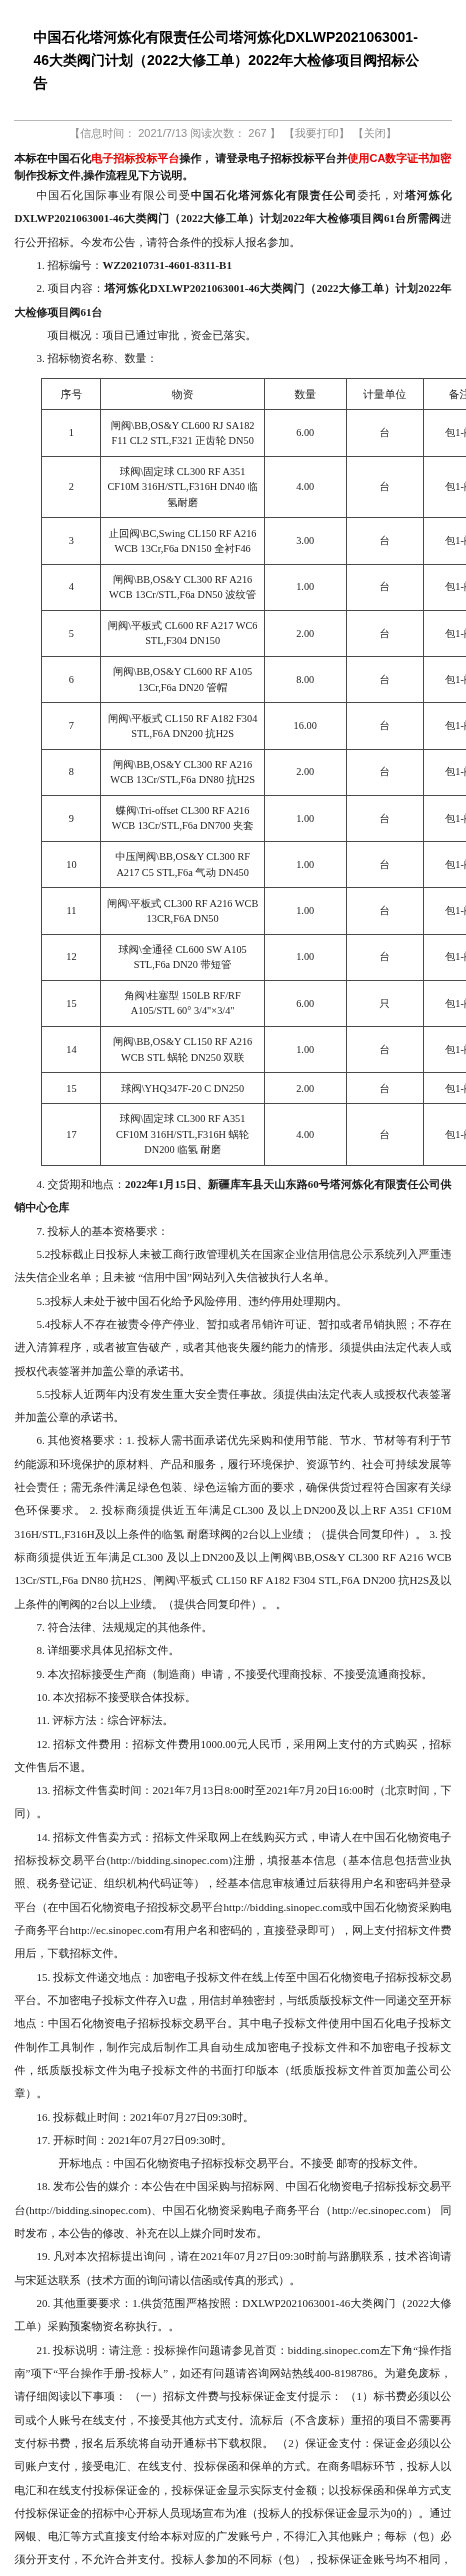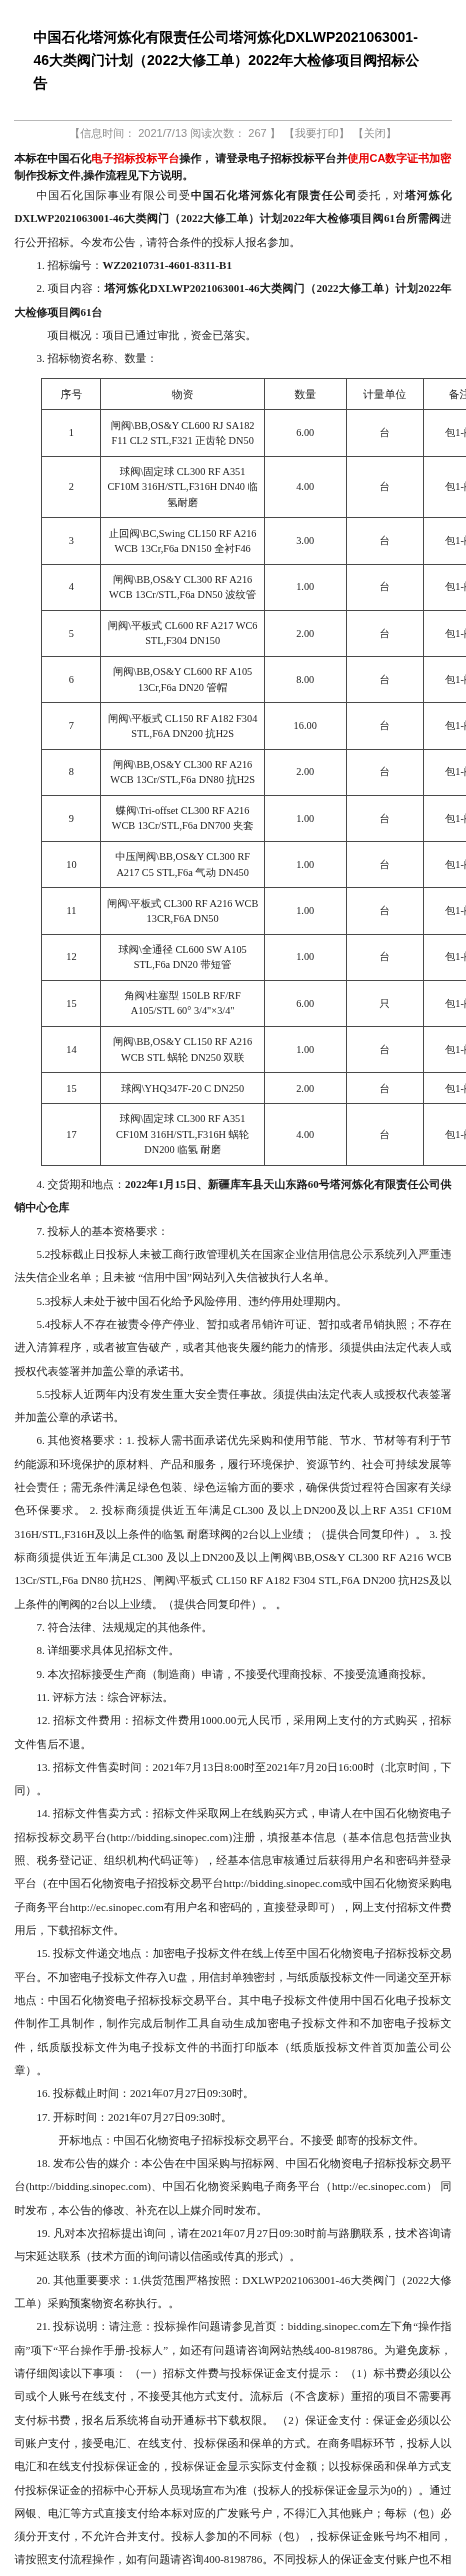--- a/index.html
+++ b/index.html
@@ -181,20 +181,21 @@
       <p class="para" style="text-indent: 2em;"><span>4. 交货期和地点：</span><span class="bold">2022年1月15日、新疆库车县天山东路60号塔河炼化有限责任公司供销中心仓库</span></p>
       <p class="para" style="text-indent: 2em;"><span>7. 投标人的基本资格要求：</span></p>
       <p class="para" style="text-indent: 2em;"><span>5.2投标截止日投标人未被工商行政管理机关在国家企业信用信息公示系统列入严重违法失信企业名单；且未被 “信用中国”网站列入失信被执行人名单。</span></p>
       <p class="para" style="text-indent: 2em;"><span>5.3投标人未处于被中国石化给予风险停用、违约停用处理期内。</span></p>
       <p class="para" style="text-indent: 2em;"><span>5.4投标人不存在被责令停产停业、暂扣或者吊销许可证、暂扣或者吊销执照；不存在进入清算程序，或者被宣告破产，或者其他丧失履约能力的情形。须提供由法定代表人或授权代表签署并加盖公章的承诺书。</span></p>
       <p class="para" style="text-indent: 2em;"><span>5.5投标人近两年内没有发生重大安全责任事故。须提供由法定代表人或授权代表签署并加盖公章的承诺书。</span></p>
       <p class="para" style="text-indent: 2em;"><span>6. 其他资格要求：1. 投标人需书面承诺优先采购和使用节能、节水、节材等有利于节约能源和环境保护的原材料、产品和服务，履行环境保护、资源节约、社会可持续发展等社会责任；需无条件满足绿色包装、绿色运输方面的要求，确保供货过程符合国家有关绿色环保要求。 2. 投标商须提供近五年满足CL300 及以上DN200及以上RF A351 CF10M 316H/STL,F316H及以上条件的临氢 耐磨球阀的2台以上业绩；（提供合同复印件）。  3. 投标商须提供近五年满足CL300 及以上DN200及以上闸阀\BB,OS&amp;Y CL300 RF A216 WCB 13Cr/STL,F6a DN80 抗H2S、闸阀\平板式 CL150 RF A182 F304 STL,F6A DN200 抗H2S及以上条件的闸阀的2台以上业绩。（提供合同复印件）。 。</span></p>
       <p class="para" style="text-indent: 2em;"><span>7. 符合法律、法规规定的其他条件。</span></p>
       <p class="para" style="text-indent: 2em;"><span>8. 详细要求具体见招标文件。</span></p>
       <p class="para" style="text-indent: 2em;"><span>9. 本次招标接受生产商（制造商）申请，不接受代理商投标、不接受流通商投标。</span></p>
+      <p class="para" style="text-indent: 2em;"><span>10. 本次招标不接受联合体投标。</span></p>
       <p class="para" style="text-indent: 2em;"><span>11. 评标方法：综合评标法。</span></p>
       <p class="para" style="text-indent: 2em;"><span>12. 招标文件费用：招标文件费用1000.00元人民币，采用网上支付的方式购买，招标文件售后不退。</span></p>
       <p class="para" style="text-indent: 2em;"><span>13. 招标文件售卖时间：2021年7月13日8:00时至2021年7月20日16:00时（北京时间，下同）。</span></p>
       <p class="para" style="text-indent: 2em;"><span>14. 招标文件售卖方式：招标文件采取网上在线购买方式，申请人在中国石化物资电子招标投标交易平台(http://bidding.sinopec.com)注册，填报基本信息（基本信息包括营业执照、税务登记证、组织机构代码证等），经基本信息审核通过后获得用户名和密码并登录平台（在中国石化物资电子招投标交易平台http://bidding.sinopec.com或中国石化物资采购电子商务平台http://ec.sinopec.com有用户名和密码的，直接登录即可），网上支付招标文件费用后，下载招标文件。</span></p>
       <p class="para" style="text-indent: 2em;"><span>15. 投标文件递交地点：加密电子投标文件在线上传至中国石化物资电子招标投标交易平台。不加密电子投标文件存入U盘，用信封单独密封，与纸质版投标文件一同递交至开标地点：中国石化物资电子招标投标交易平台。其中电子投标文件使用中国石化电子投标文件制作工具制作，制作完成后制作工具自动生成加密电子投标文件和不加密电子投标文件，纸质版投标文件为电子投标文件的书面打印版本（纸质版投标文件首页加盖公司公章）。</span></p>
       <p class="para" style="text-indent: 2em;"><span>16. 投标截止时间：2021年07月27日09:30时。</span></p>
       <p class="para" style="text-indent: 2em;"><span>17. 开标时间：2021年07月27日09:30时。</span></p>
       <p class="para" style="text-indent: 4em;"><span>开标地点：中国石化物资电子招标投标交易平台。不接受 邮寄的投标文件。</span></p>
       <p class="para" style="text-indent: 2em;"><span>18. 发布公告的媒介：本公告在中国采购与招标网、中国石化物资电子招标投标交易平台(http://bidding.sinopec.com)、中国石化物资采购电子商务平台（http://ec.sinopec.com） 同时发布，本公告的修改、补充在以上媒介同时发布。</span></p>
       <p class="para" style="text-indent: 2em;"><span>19. 凡对本次招标提出询问，请在2021年07月27日09:30时前与路鹏联系，技术咨询请与宋延达联系（技术方面的询问请以信函或传真的形式）。</span></p>

